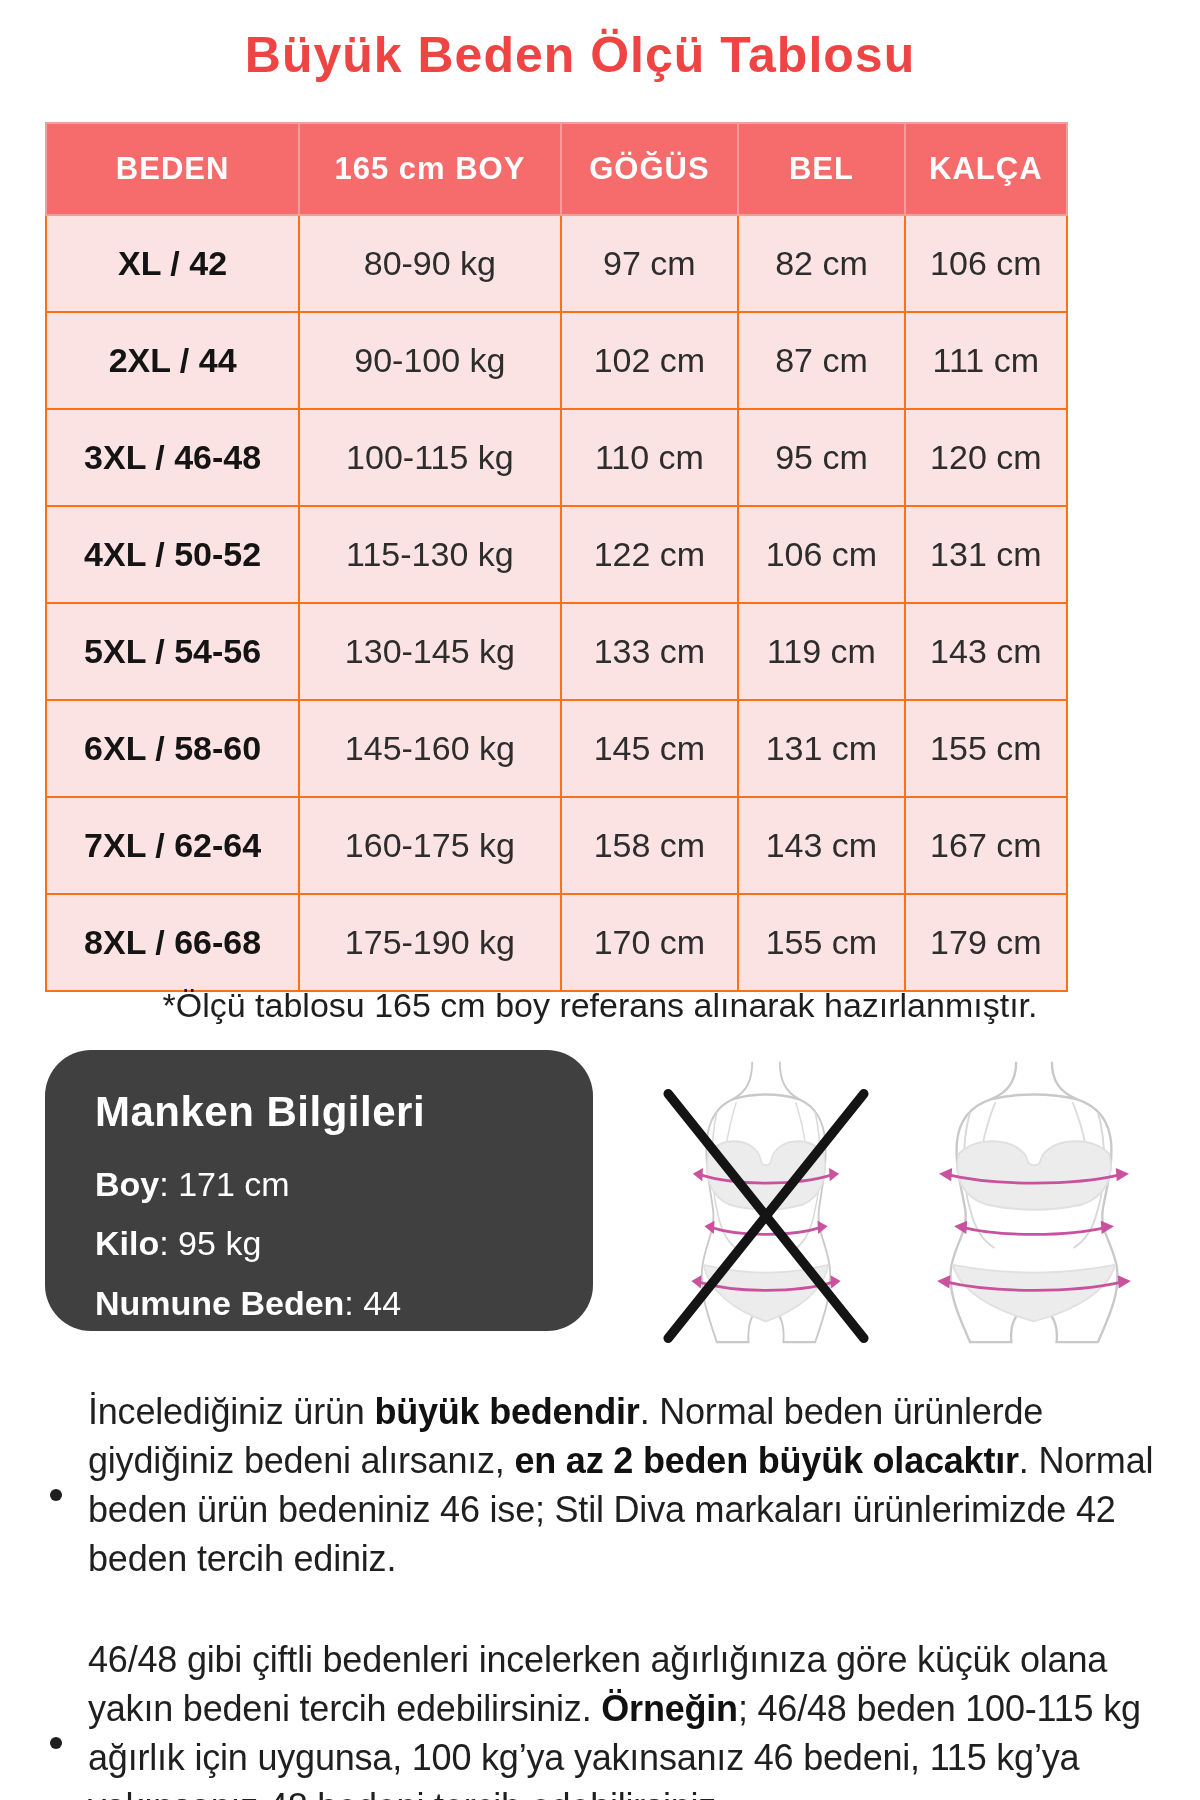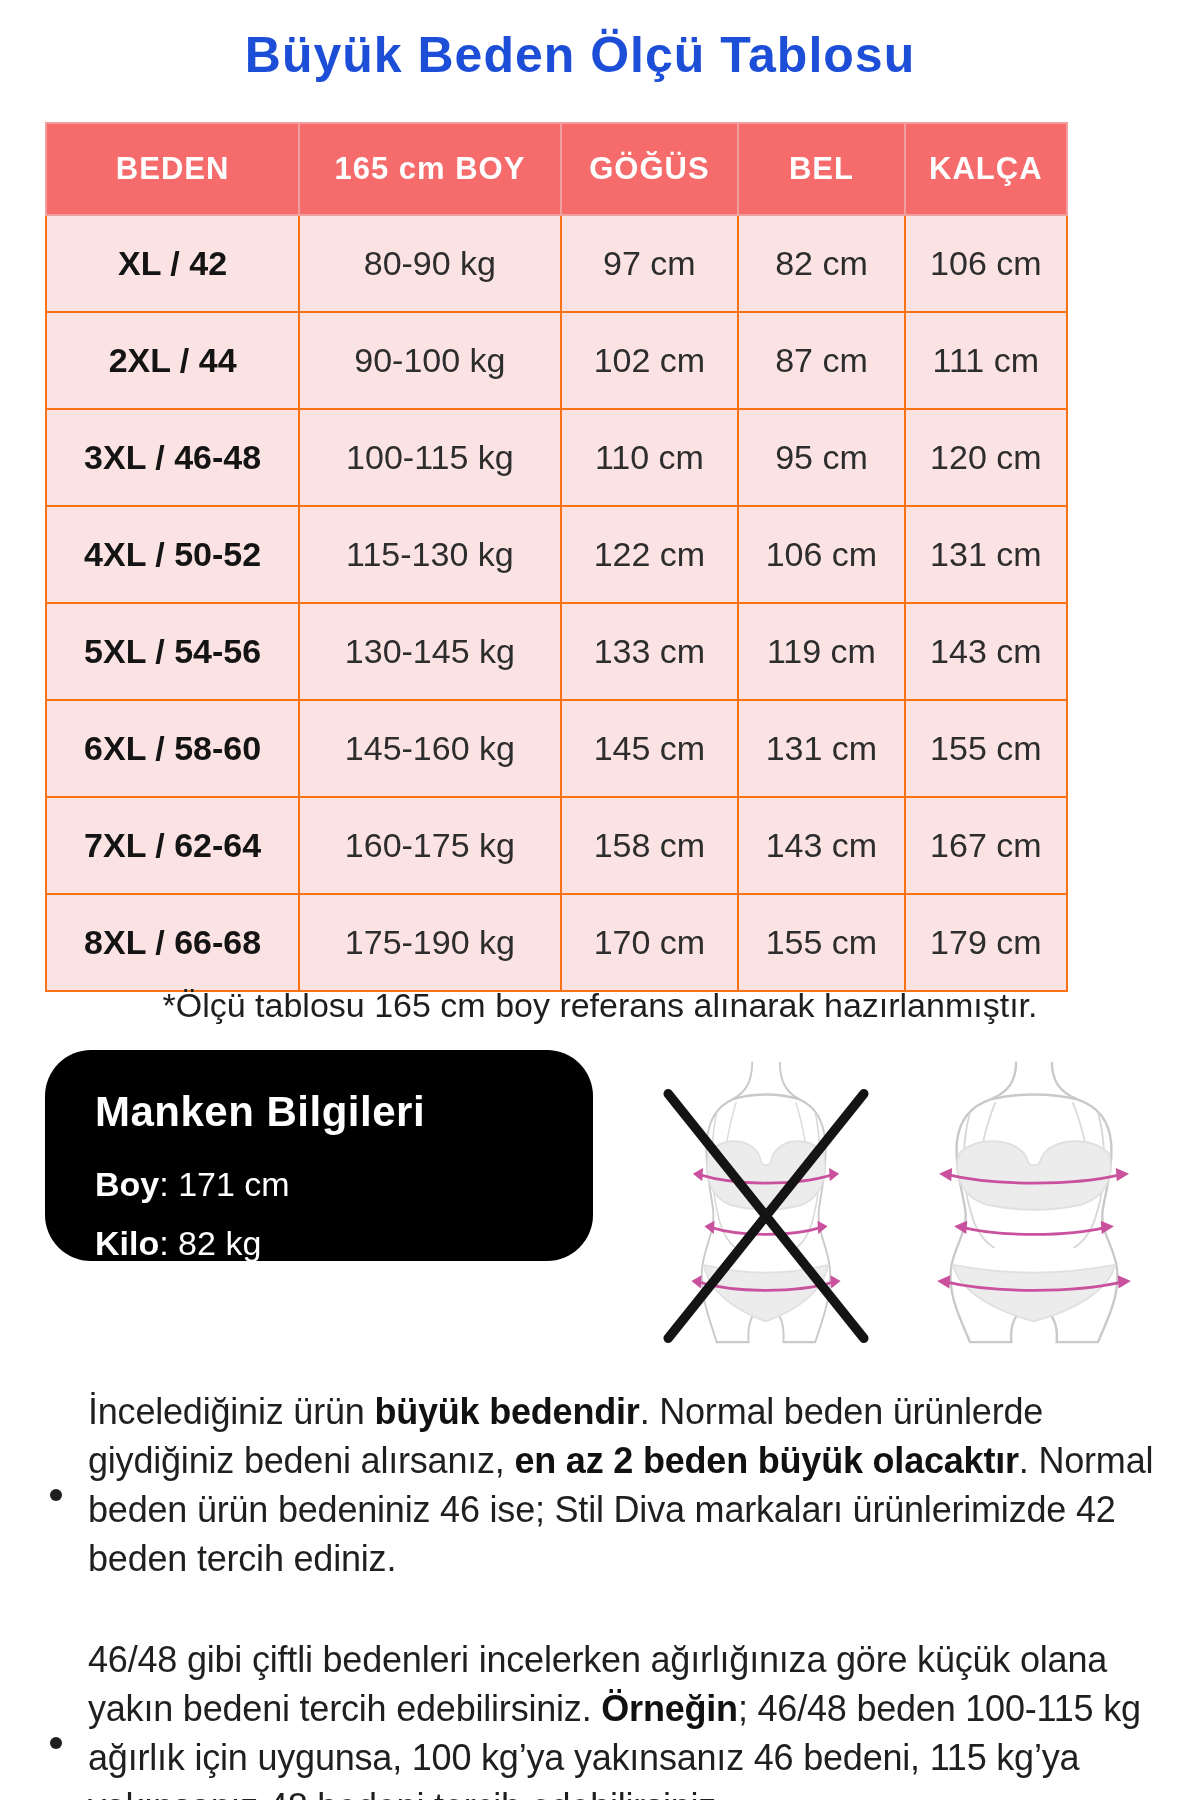--- a/index.html
+++ b/index.html
@@ -11,21 +11,21 @@
     position:relative;
     overflow:hidden;
   }
   .page{position:absolute;inset:0;}
 
   
   .title{
     position:absolute;top:26px;left:0;width:1160px;
     text-align:center;
     font-size:50px;font-weight:800;letter-spacing:1px;
-    color:#1d4ed8;
+    color:#ef4444;
     margin:0;
   }
 
   
   .table-wrap{position:absolute;left:45px;top:122px;width:1023px;}
   table.size-table{
     width:100%;border-collapse:collapse;table-layout:fixed;
   }
   table.size-table col.c1{width:24.8%;}
   table.size-table col.c2{width:25.6%;}
@@ -47,22 +47,22 @@
   table.size-table td.c-size{font-weight:800;color:#141414;}
 
   
   .footnote{
     position:absolute;top:986px;left:0;width:1200px;
     text-align:center;font-size:34px;color:#1e1e1e;margin:0;
   }
 
   
   .model-card{
-    position:absolute;left:45px;top:1050px;width:548px;height:211px;
-    background:#000000;border-radius:46px;
+    position:absolute;left:45px;top:1050px;width:548px;height:281px;
+    background:#404040;border-radius:46px;
     box-sizing:border-box;padding:38px 30px 0 50px;
     color:#ffffff;
   }
   .model-card h2{
     margin:0 0 24px 0;
     font-size:42px;font-weight:800;letter-spacing:0.5px;
   }
   .model-card .m-line{
     margin:0 0 10px 0;
     font-size:34px;line-height:1.45;font-weight:400;
@@ -178,21 +178,21 @@
         </tbody>
     </table>
   </div>
 
   <p class="footnote">*Ölçü tablosu 165 cm boy referans alınarak hazırlanmıştır.</p>
 
   <div class="model-card">
     <h2>Manken Bilgileri</h2>
     <div>
         <p class="m-line"><strong>Boy</strong><span>: 171 cm</span></p>
-        <p class="m-line"><strong>Kilo</strong><span>: 82 kg</span></p>
+        <p class="m-line"><strong>Kilo</strong><span>: 95 kg</span></p>
         <p class="m-line"><strong>Numune Beden</strong><span>: 44</span></p>
       </div>
   </div>
 
   <div class="figures">
 
     <svg width="226" height="301" viewBox="0 0 240 320">
       <g transform="translate(27.6 0) scale(0.77 1)">
         <path d="M101,4 C101,24 93,36 74,44" fill="none" stroke="#c9c9c9" stroke-width="2.5"></path>
         <path d="M139,4 C139,24 147,36 166,44" fill="none" stroke="#c9c9c9" stroke-width="2.5"></path>

